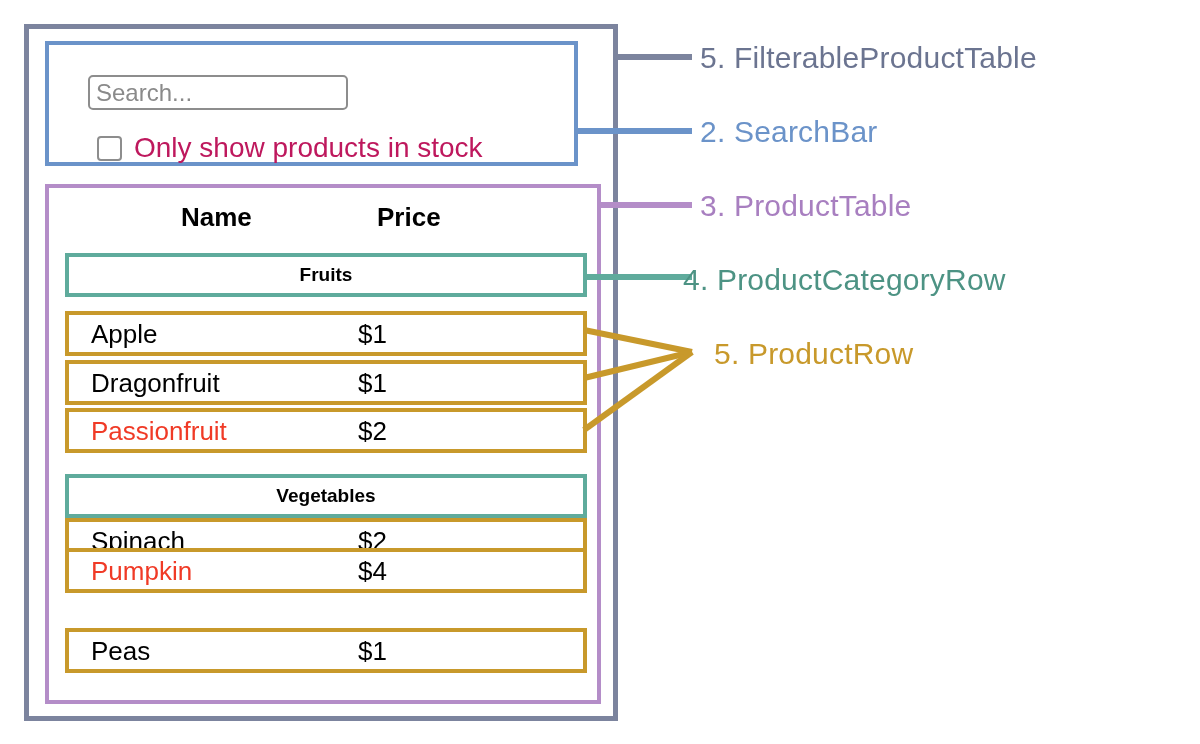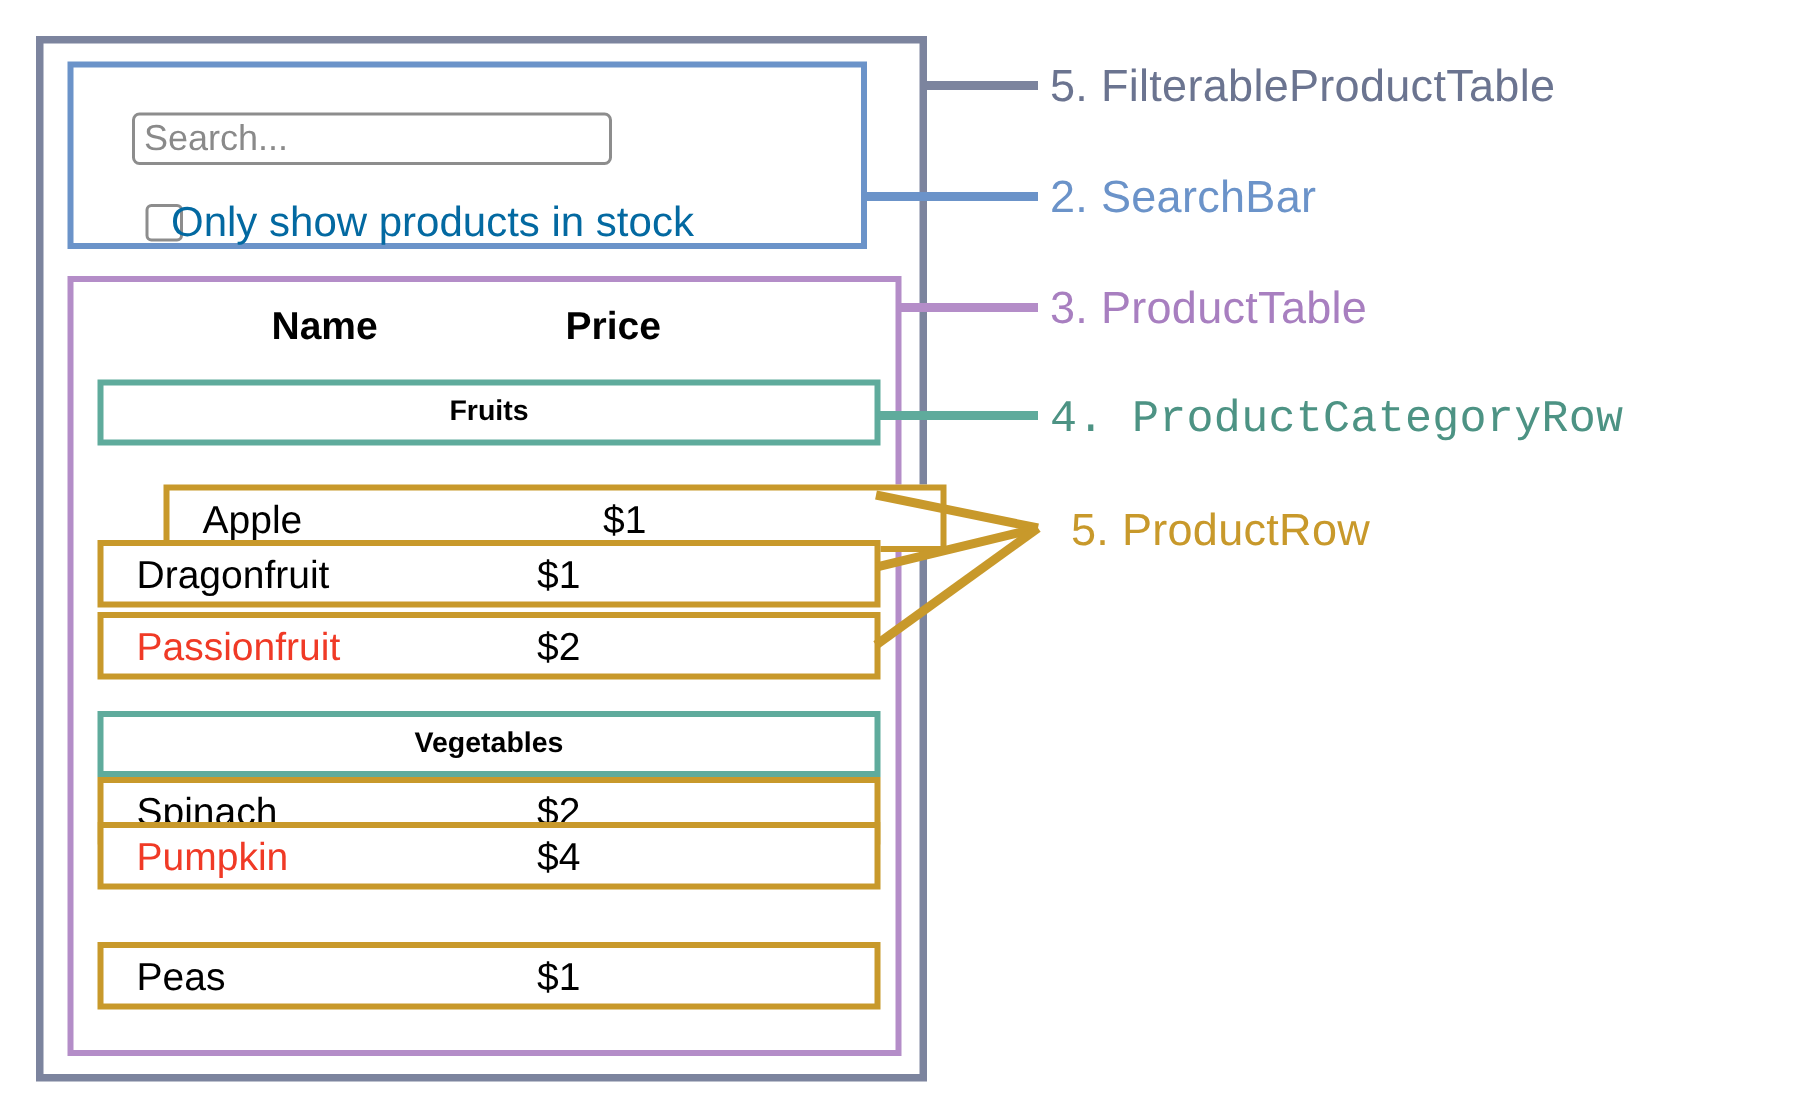--- a/index.html
+++ b/index.html
@@ -48,21 +48,21 @@
     width: 556px;
     height: 520px;
     border: 4px solid #b48dc8;
   }
 
   
   #search-input {
     position: absolute;
     left: 88px;
     top: 75px;
-    width: 320px;
+    width: 260px;
     height: 35px;
     box-sizing: border-box;
     border: 2px solid #8d8d8d;
     border-radius: 5px;
     background: #ffffff;
     font-family: "Liberation Sans", sans-serif;
     font-size: 24px;
     color: #222222;
     padding: 0 6px;
     outline: none;
@@ -84,24 +84,24 @@
     background: #ffffff;
     padding: 0;
     margin: 0;
     appearance: none;
     -webkit-appearance: none;
     cursor: pointer;
   }
 
   #stock-checkbox-label {
     position: absolute;
-    left: 114px;
+    left: 134px;
     top: 131px;
     font-size: 28px;
-    color: #0369a1;
+    color: #be185d;
     white-space: nowrap;
     line-height: 34px;
   }
 
   
   .col-header {
     position: absolute;
     top: 200px;
     font-size: 26px;
     font-weight: bold;
@@ -170,21 +170,21 @@
   .legend-label {
     position: absolute;
     font-size: 30px;
     white-space: nowrap;
     letter-spacing: 0.2px;
     line-height: 34px;
   }
   #legend-label-1 { left: 700px; top: 41px;  color: #6b7490; }
   #legend-label-2 { left: 700px; top: 115px; color: #6b93c9; }
   #legend-label-3 { left: 700px; top: 189px; color: #a87fc0; }
-  #legend-label-4 { left: 700px; top: 263px; color: #4d9384; font-family: Liberation Mono, monospace; }
+  #legend-label-4 { left: 683px; top: 263px; color: #4d9384; }
   #legend-label-5 { left: 700px; top: 337px; color: #c8992b; margin-left: 14px; }
 
   svg#connectors {
     position: absolute;
     left: 0;
     top: 0;
     width: 1200px;
     height: 744px;
     pointer-events: none;
   }
@@ -206,21 +206,21 @@
 
   <span id="stock-checkbox-label">Only show products in stock</span>
 
   <span class="col-header" id="header-name">Name</span>
   <span class="col-header" id="header-price">Price</span>
 
   <div class="row category-row" style="top:253px;">
     <span class="cat-label">Fruits</span>
   </div>
 
-  <div class="row product-row" style="top:323px;margin-left:44px;">
+  <div class="row product-row" style="top:311px;">
     <span class="pr-name">Apple</span>
     <span class="pr-price">$1</span>
   </div>
 
   <div class="row product-row" style="top:360px;">
     <span class="pr-name">Dragonfruit</span>
     <span class="pr-price">$1</span>
   </div>
 
   <div class="row product-row" style="top:408px;">

